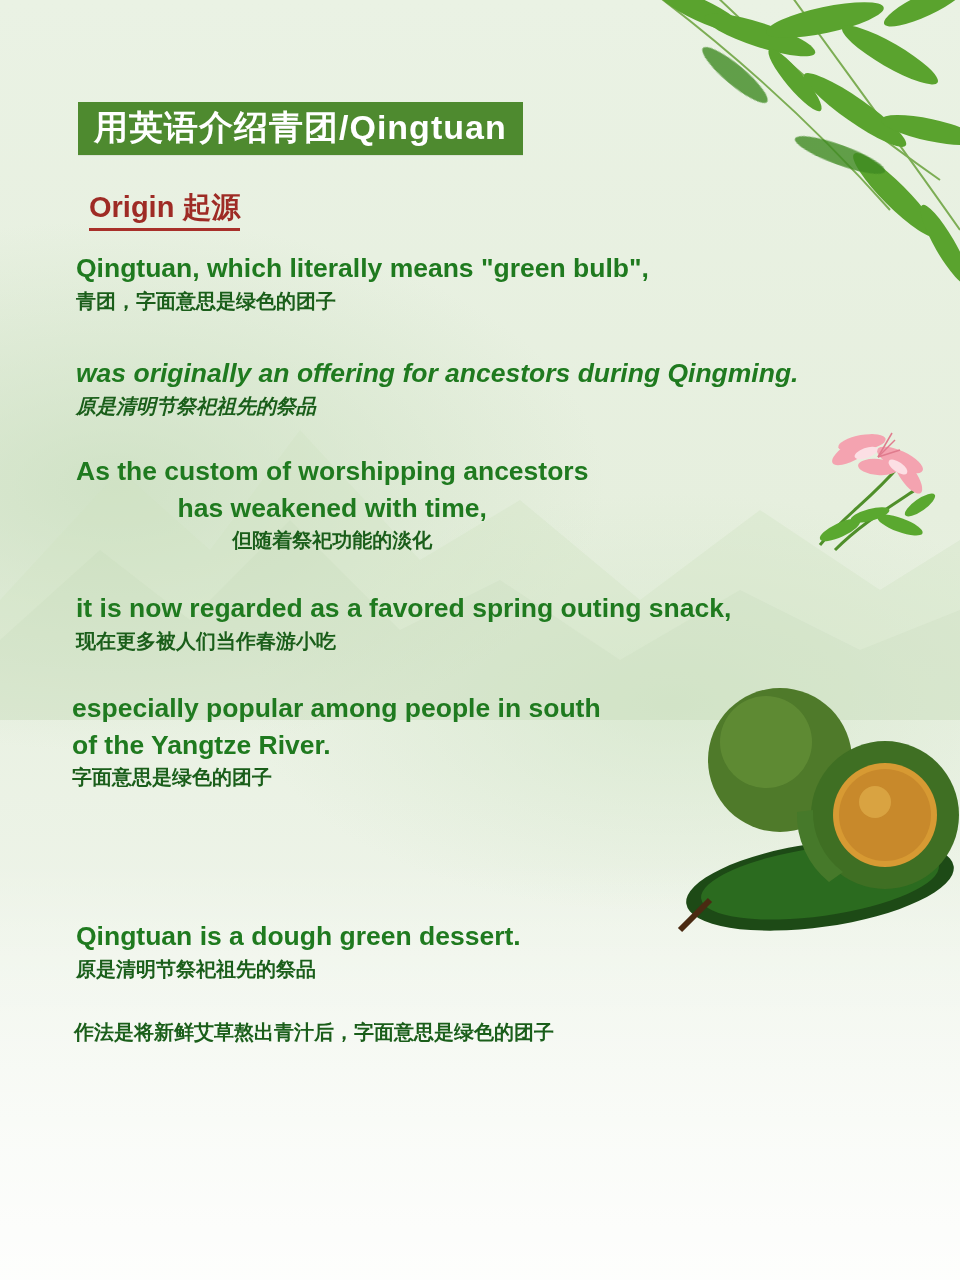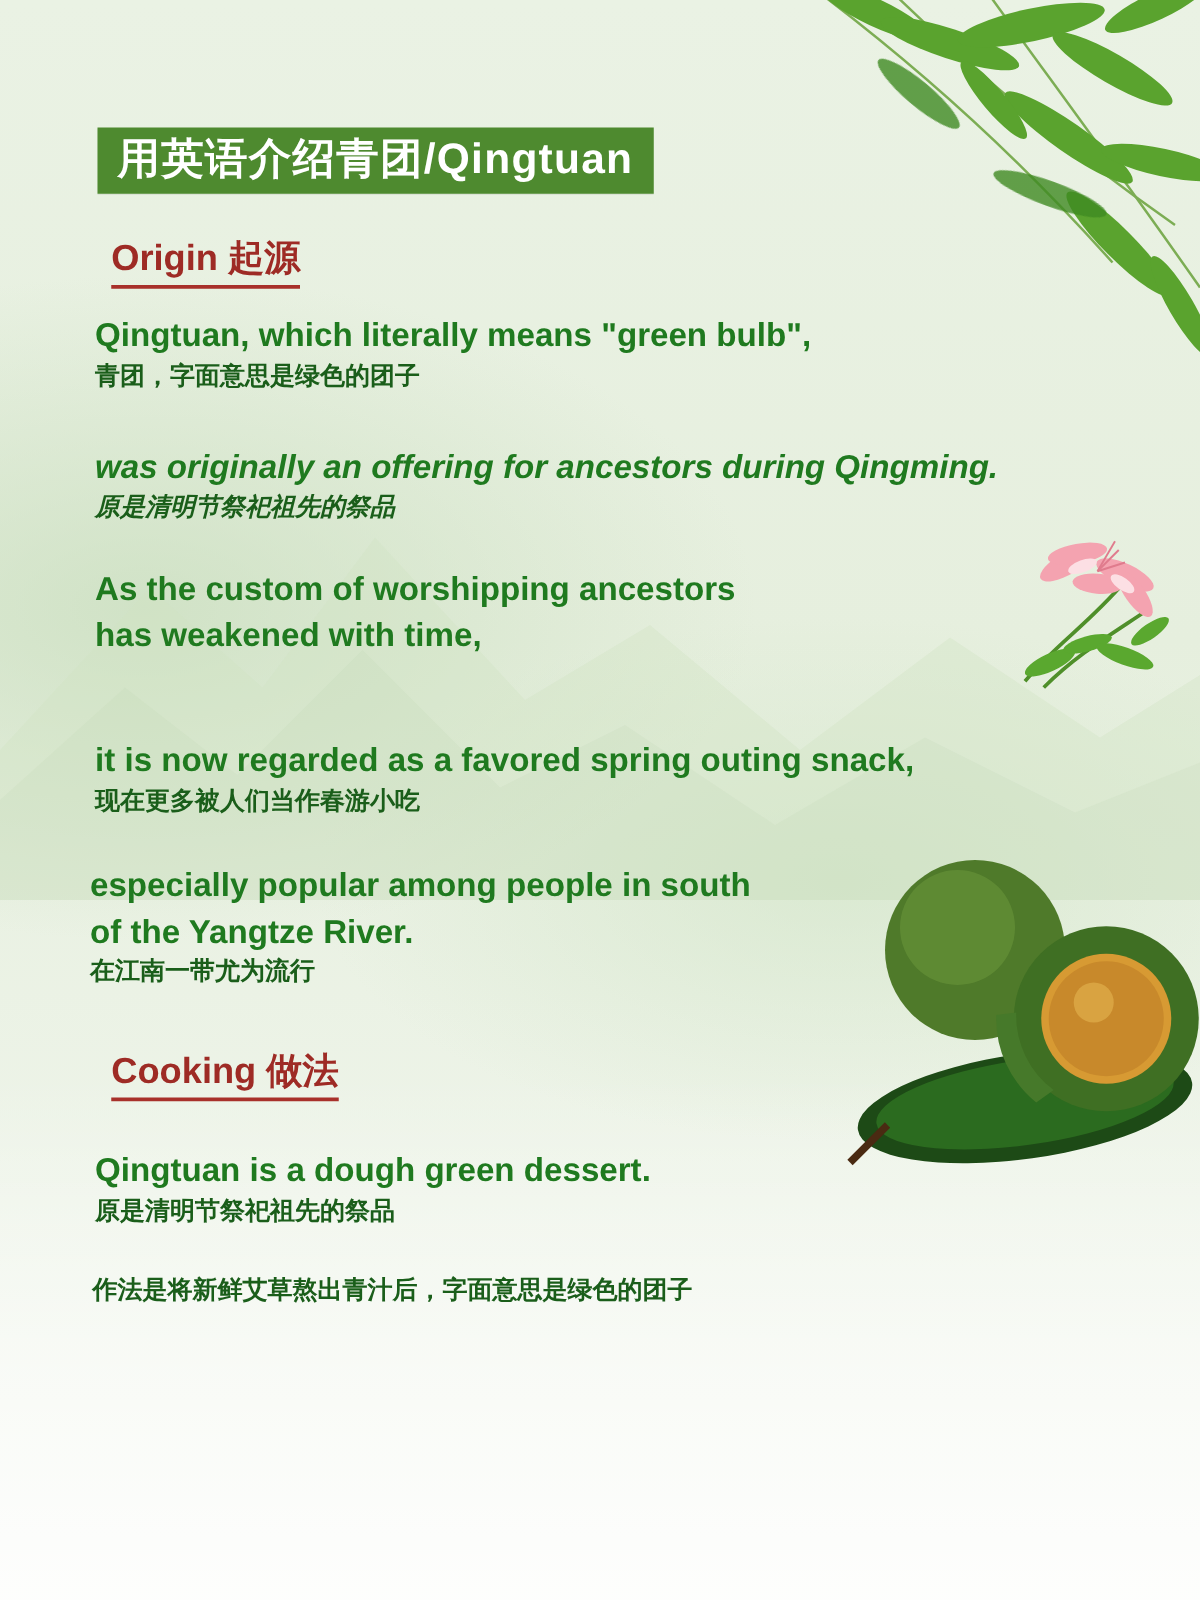--- a/index.html
+++ b/index.html
@@ -161,37 +161,37 @@
     <div class="block" style="left:76px;top:250px;">
       <div class="en">Qingtuan, which literally means "green bulb",</div>
       <div class="zh">青团，字面意思是绿色的团子</div>
     </div>
 
     <div class="block" style="left:76px;top:355px;font-style:italic;">
       <div class="en">was originally an offering for ancestors during Qingming.</div>
       <div class="zh">原是清明节祭祀祖先的祭品</div>
     </div>
 
-    <div class="block" style="left:76px;top:453px;">
+    <div class="block" style="left:76px;top:453px;text-align:center;">
       <div class="en">As the custom of worshipping ancestors
 has weakened with time,</div>
+      <div class="zh">但随着祭祀功能的淡化</div>
     </div>
 
     <div class="block" style="left:76px;top:590px;">
       <div class="en">it is now regarded as a favored spring outing snack,</div>
       <div class="zh">现在更多被人们当作春游小吃</div>
     </div>
 
     <div class="block" style="left:72px;top:690px;">
       <div class="en">especially popular among people in south
 of the Yangtze River.</div>
-      <div class="zh">在江南一带尤为流行</div>
-    </div>
-
-    <div class="section-head" id="head-cooking">Cooking 做法</div>
+      <div class="zh">字面意思是绿色的团子</div>
+    </div>
+
 
     <div class="block" style="left:76px;top:918px;">
       <div class="en">Qingtuan is a dough green dessert.</div>
       <div class="zh">原是清明节祭祀祖先的祭品</div>
     </div>
 
     <div class="block" style="left:74px;top:1018px;">
       <div class="zh">作法是将新鲜艾草熬出青汁后，字面意思是绿色的团子</div>
     </div>
 

